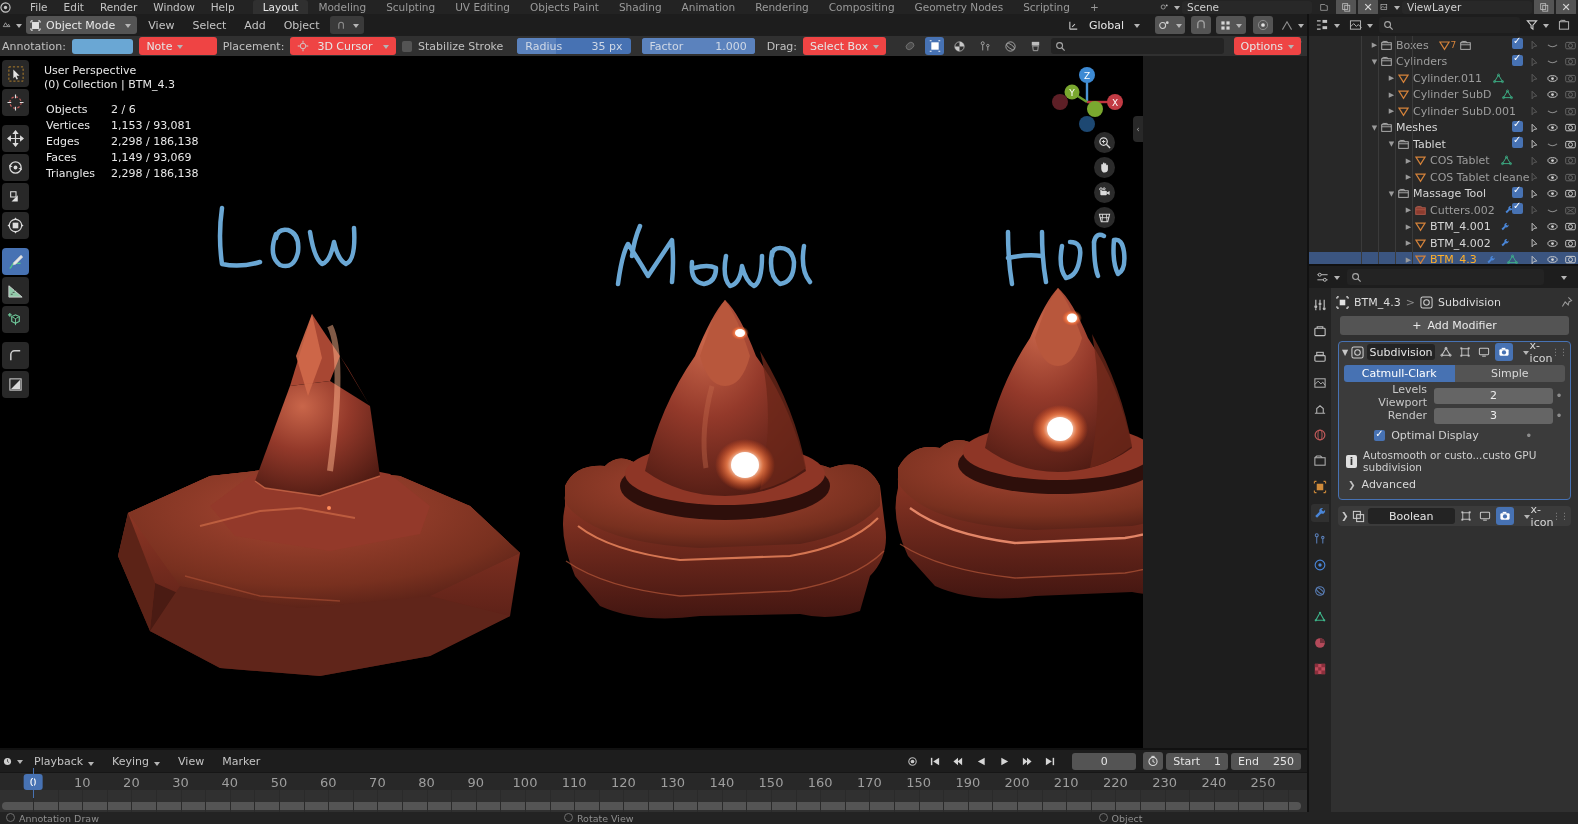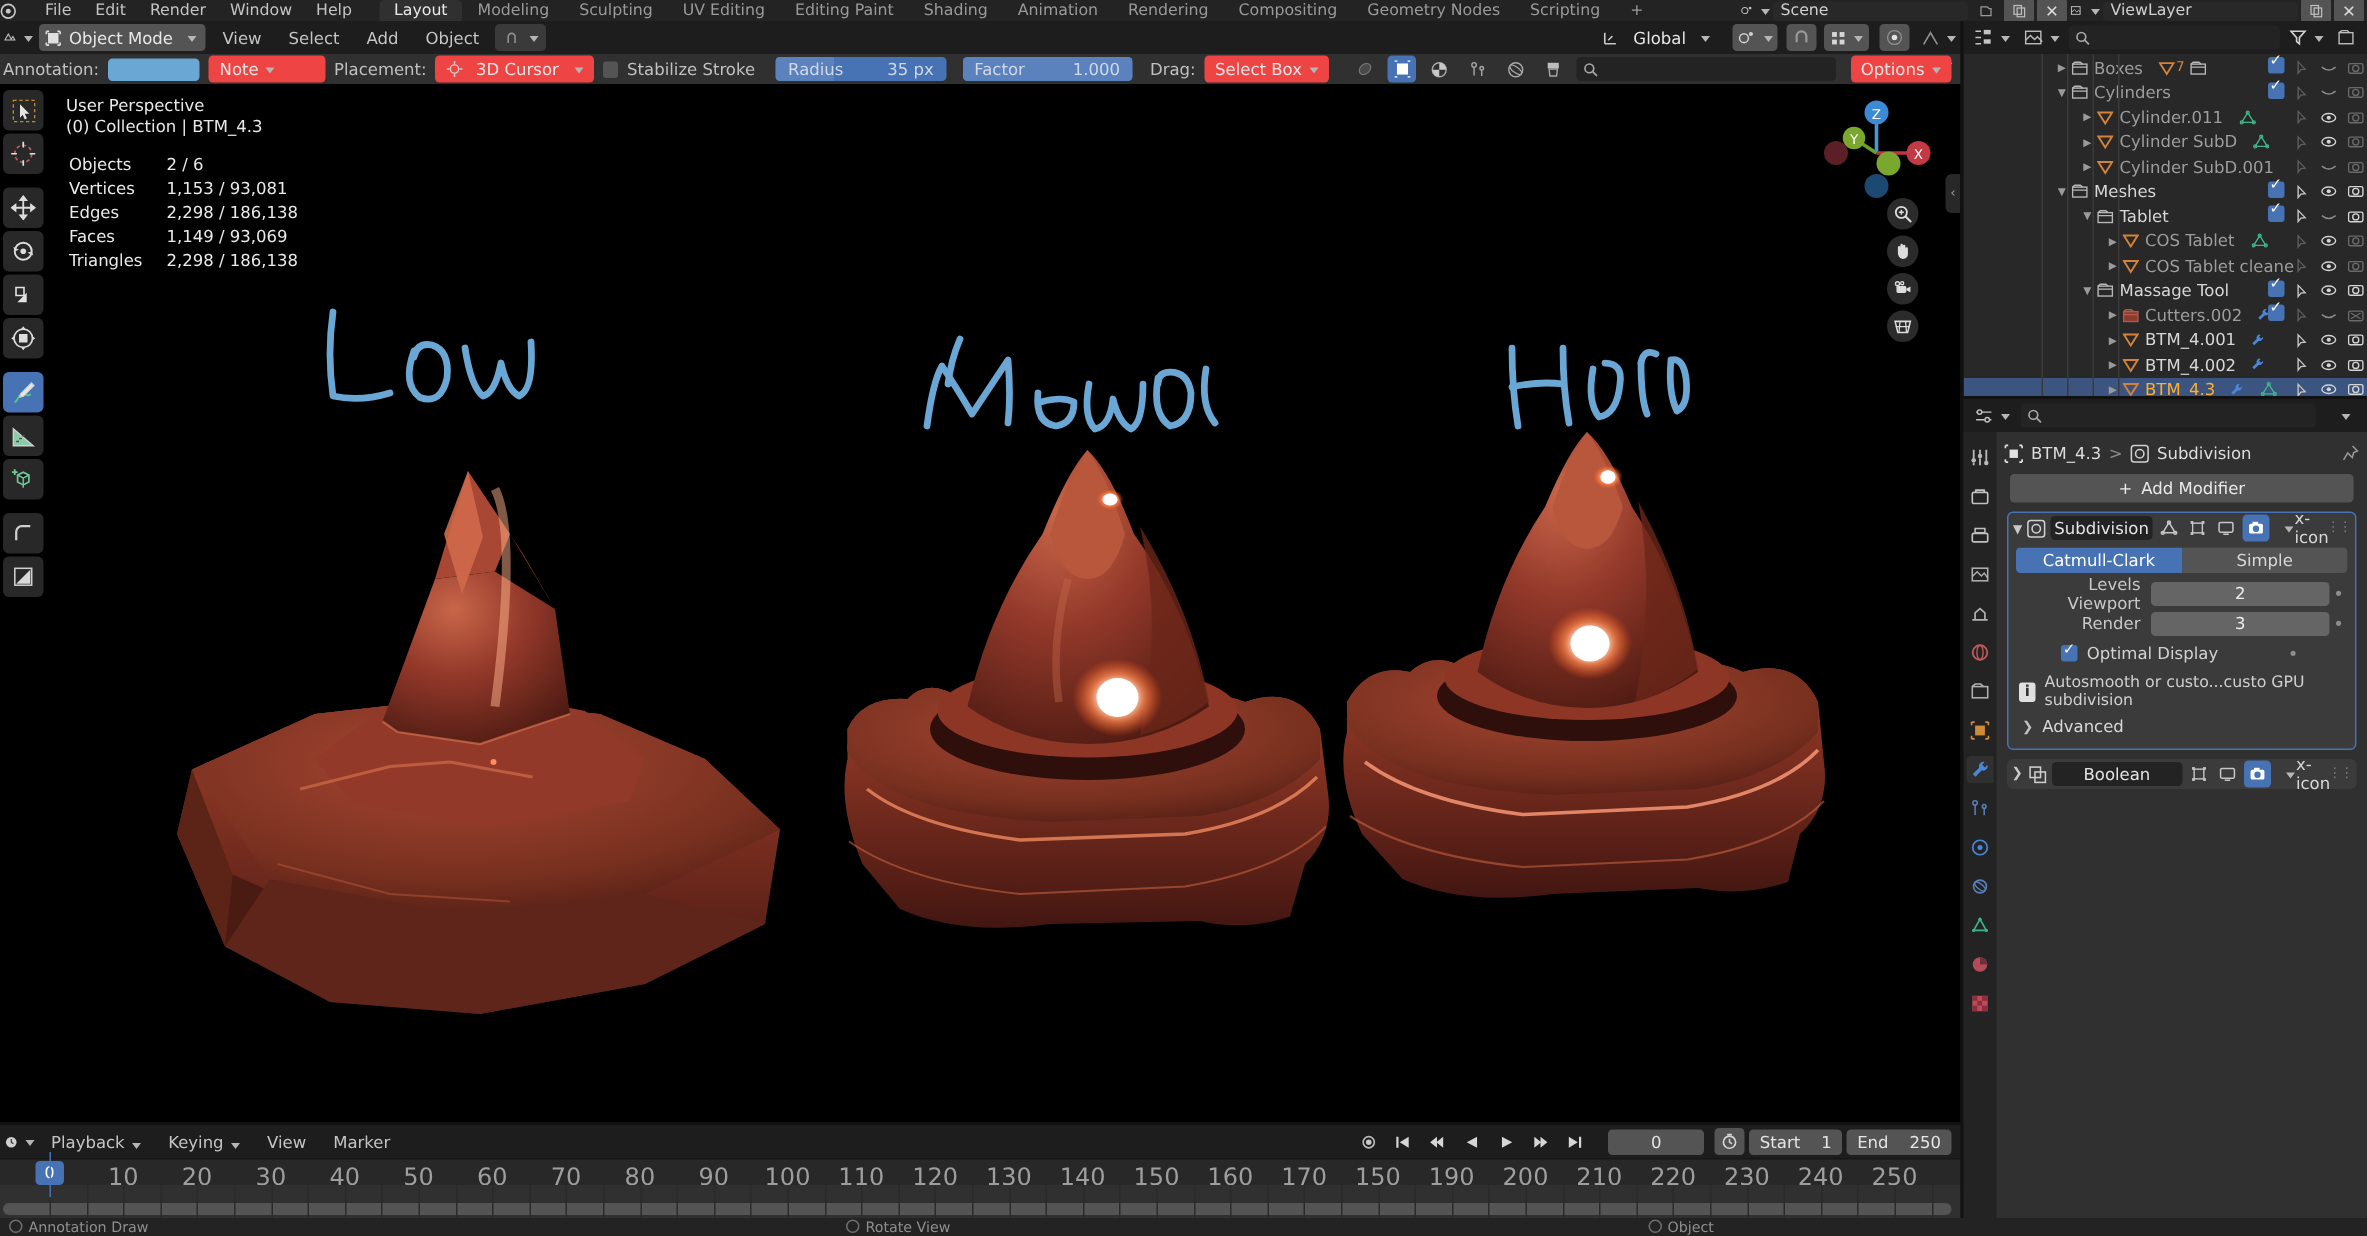--- a/index.html
+++ b/index.html
@@ -104,21 +104,21 @@
     content: "✓"; position: absolute; left: 1px; top: -2px; font-size: 10px; color: #fff;
   }
   .search-field {
     display: inline-flex; align-items: center; height: 16px; background: #232323;
     border-radius: 3px; width: 180px; padding-left: 4px; color: #8a8a8a;
   }
   #options-btn { position: absolute; right: 6px; }
 
   
   #viewport {
-    position: absolute; left: 0; top: 56px; width: 1307px; height: 694px;
+    position: absolute; left: 0; top: 56px; width: 1143px; height: 694px;
     background: #000; overflow: hidden;
   }
   #vp-stats {
     position: absolute; left: 44px; top: 8px; font-size: 11px;
     color: #e9e9e9; line-height: 14px; text-shadow: 0 0 3px #000; white-space: nowrap;
   }
   #vp-stats .hdr { margin-bottom: 9px; }
   #vp-stats table td { padding-right: 14px; font-size: 11px; }
   #vp-stats table td.v { padding-right: 0; }
 
@@ -160,21 +160,21 @@
     display: inline-flex; align-items: center; justify-content: center;
     height: 17px; background: #545454; border-radius: 3px; color: #e4e4e4; padding: 0 8px;
   }
   .range-field {
     display: inline-flex; align-items: center; height: 17px; background: #545454;
     border-radius: 3px; color: #e4e4e4; padding: 0 7px; gap: 14px;
   }
   #tl-ruler {
     position: relative; height: 18px; background: #282828; border-top: 1px solid #161616;
   }
-  .tick { position: absolute; top: 2px; font-size: 16px; color: #9e9e9e; transform: translateX(-50%); }
+  .tick { position: absolute; top: 2px; font-size: 13px; color: #9e9e9e; transform: translateX(-50%); }
   #playhead {
     position: absolute; top: 1px; height: 16px; background: #4772b3;
     border-radius: 3px; color: #fff; font-size: 10.5px;
     display: flex; align-items: center; justify-content: center; padding: 0 6px;
     transform: translateX(-50%);
   }
   #playhead-line { position: absolute; width: 1px; background: #4772b3; top: 18px; height: 30px; }
   #tl-body { position: relative; height: 22px; background: #303030; }
   .tl-gridline { position: absolute; top: 0; bottom: 0; width: 1px; background: #2a2a2a; }
   #tl-scrollbar {
@@ -270,21 +270,21 @@
       <div class="menu-item">Edit</div>
       <div class="menu-item">Render</div>
       <div class="menu-item">Window</div>
       <div class="menu-item">Help</div>
     </div>
     <div id="workspace-tabs">
       <div class="ws-tab active">Layout</div>
       <div class="ws-tab">Modeling</div>
       <div class="ws-tab">Sculpting</div>
       <div class="ws-tab">UV Editing</div>
-      <div class="ws-tab">Editing Paint</div>
+      <div class="ws-tab">Objects Paint</div>
       <div class="ws-tab">Shading</div>
       <div class="ws-tab">Animation</div>
       <div class="ws-tab">Rendering</div>
       <div class="ws-tab">Compositing</div>
       <div class="ws-tab">Geometry Nodes</div>
       <div class="ws-tab">Scripting</div>
       <div class="ws-tab">+</div>
     </div>
     <div id="scene-block">
       <span class="icon-box plain chev">

